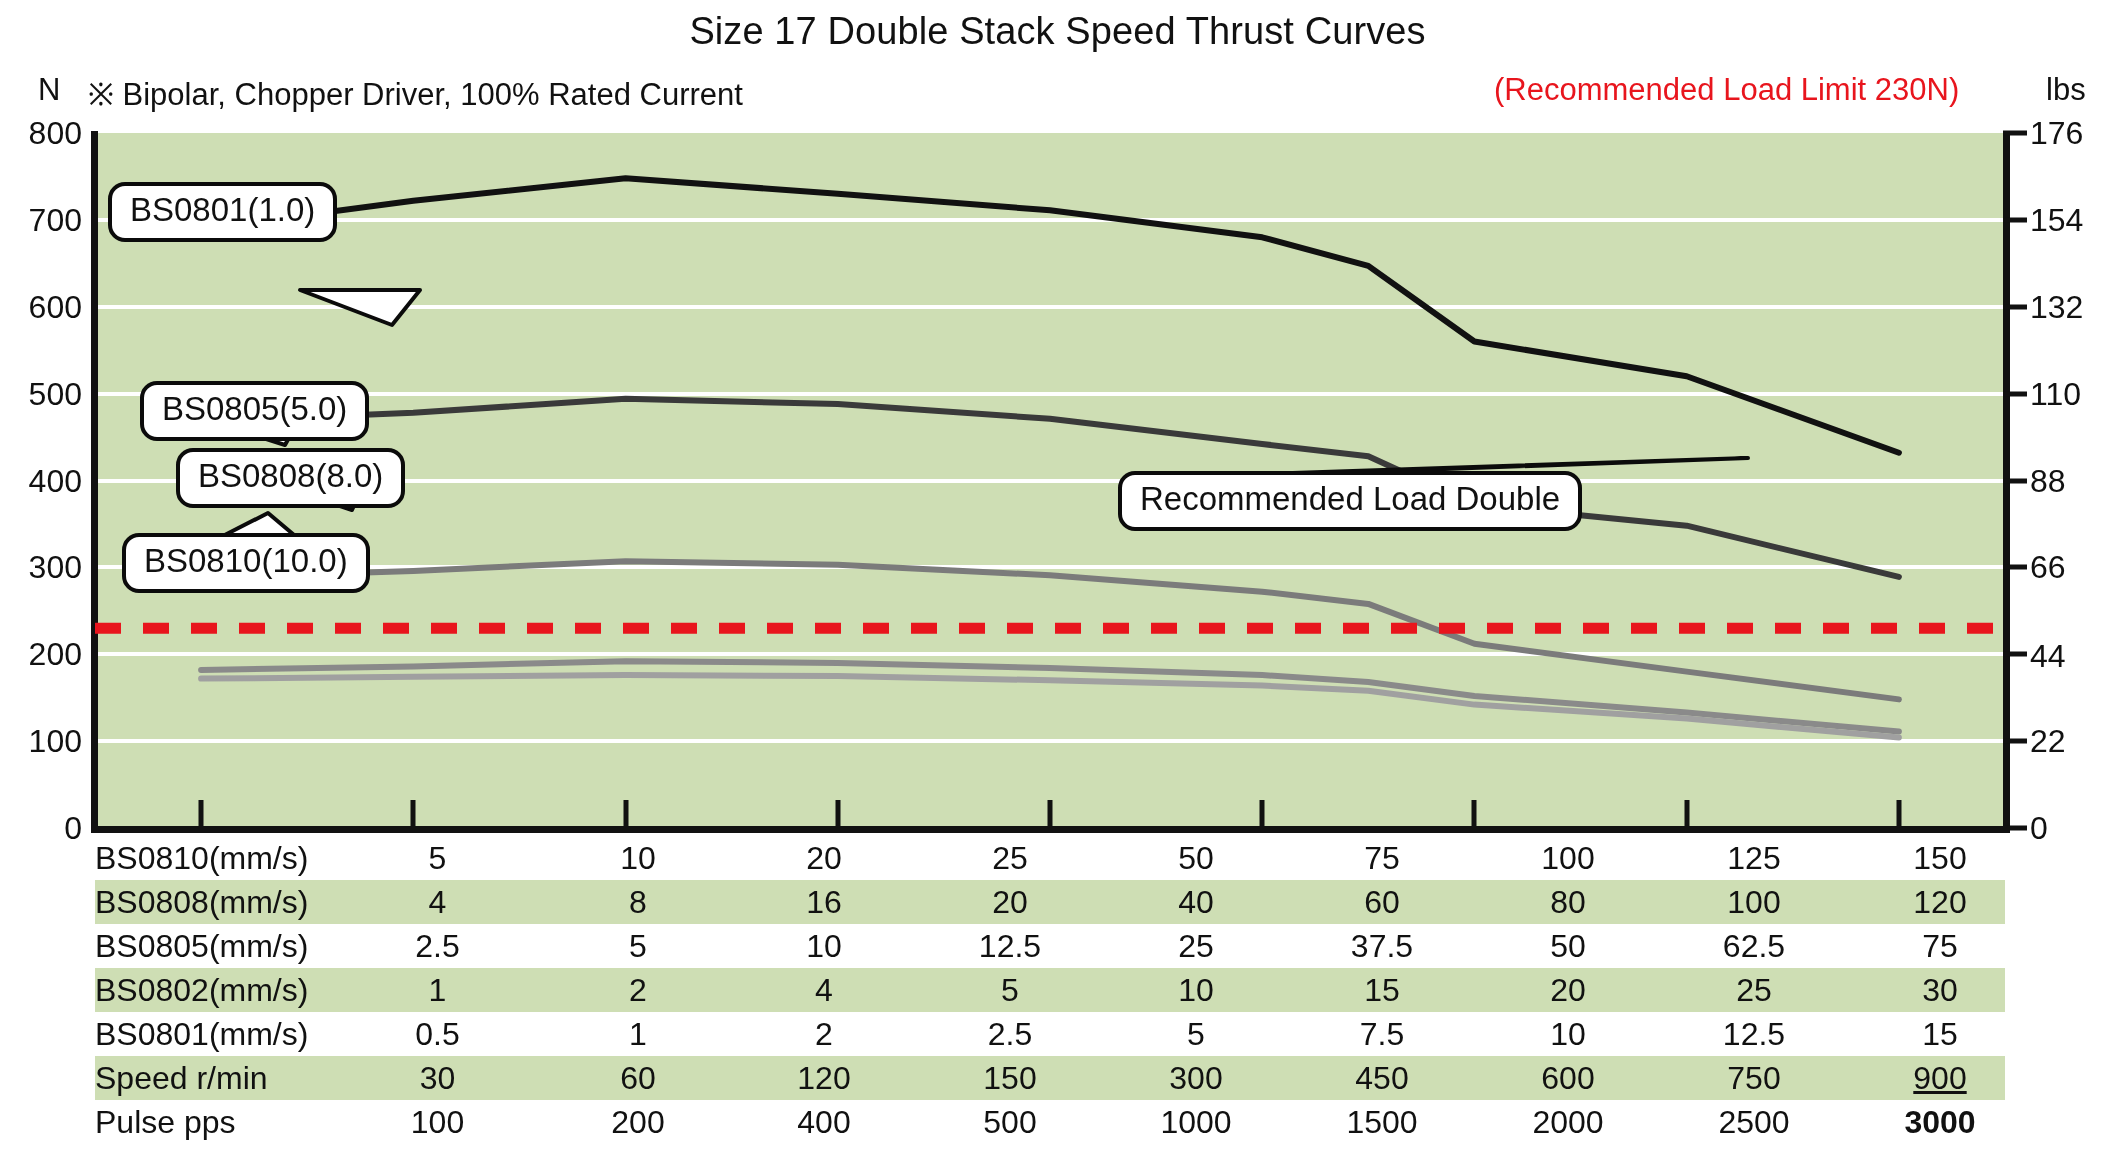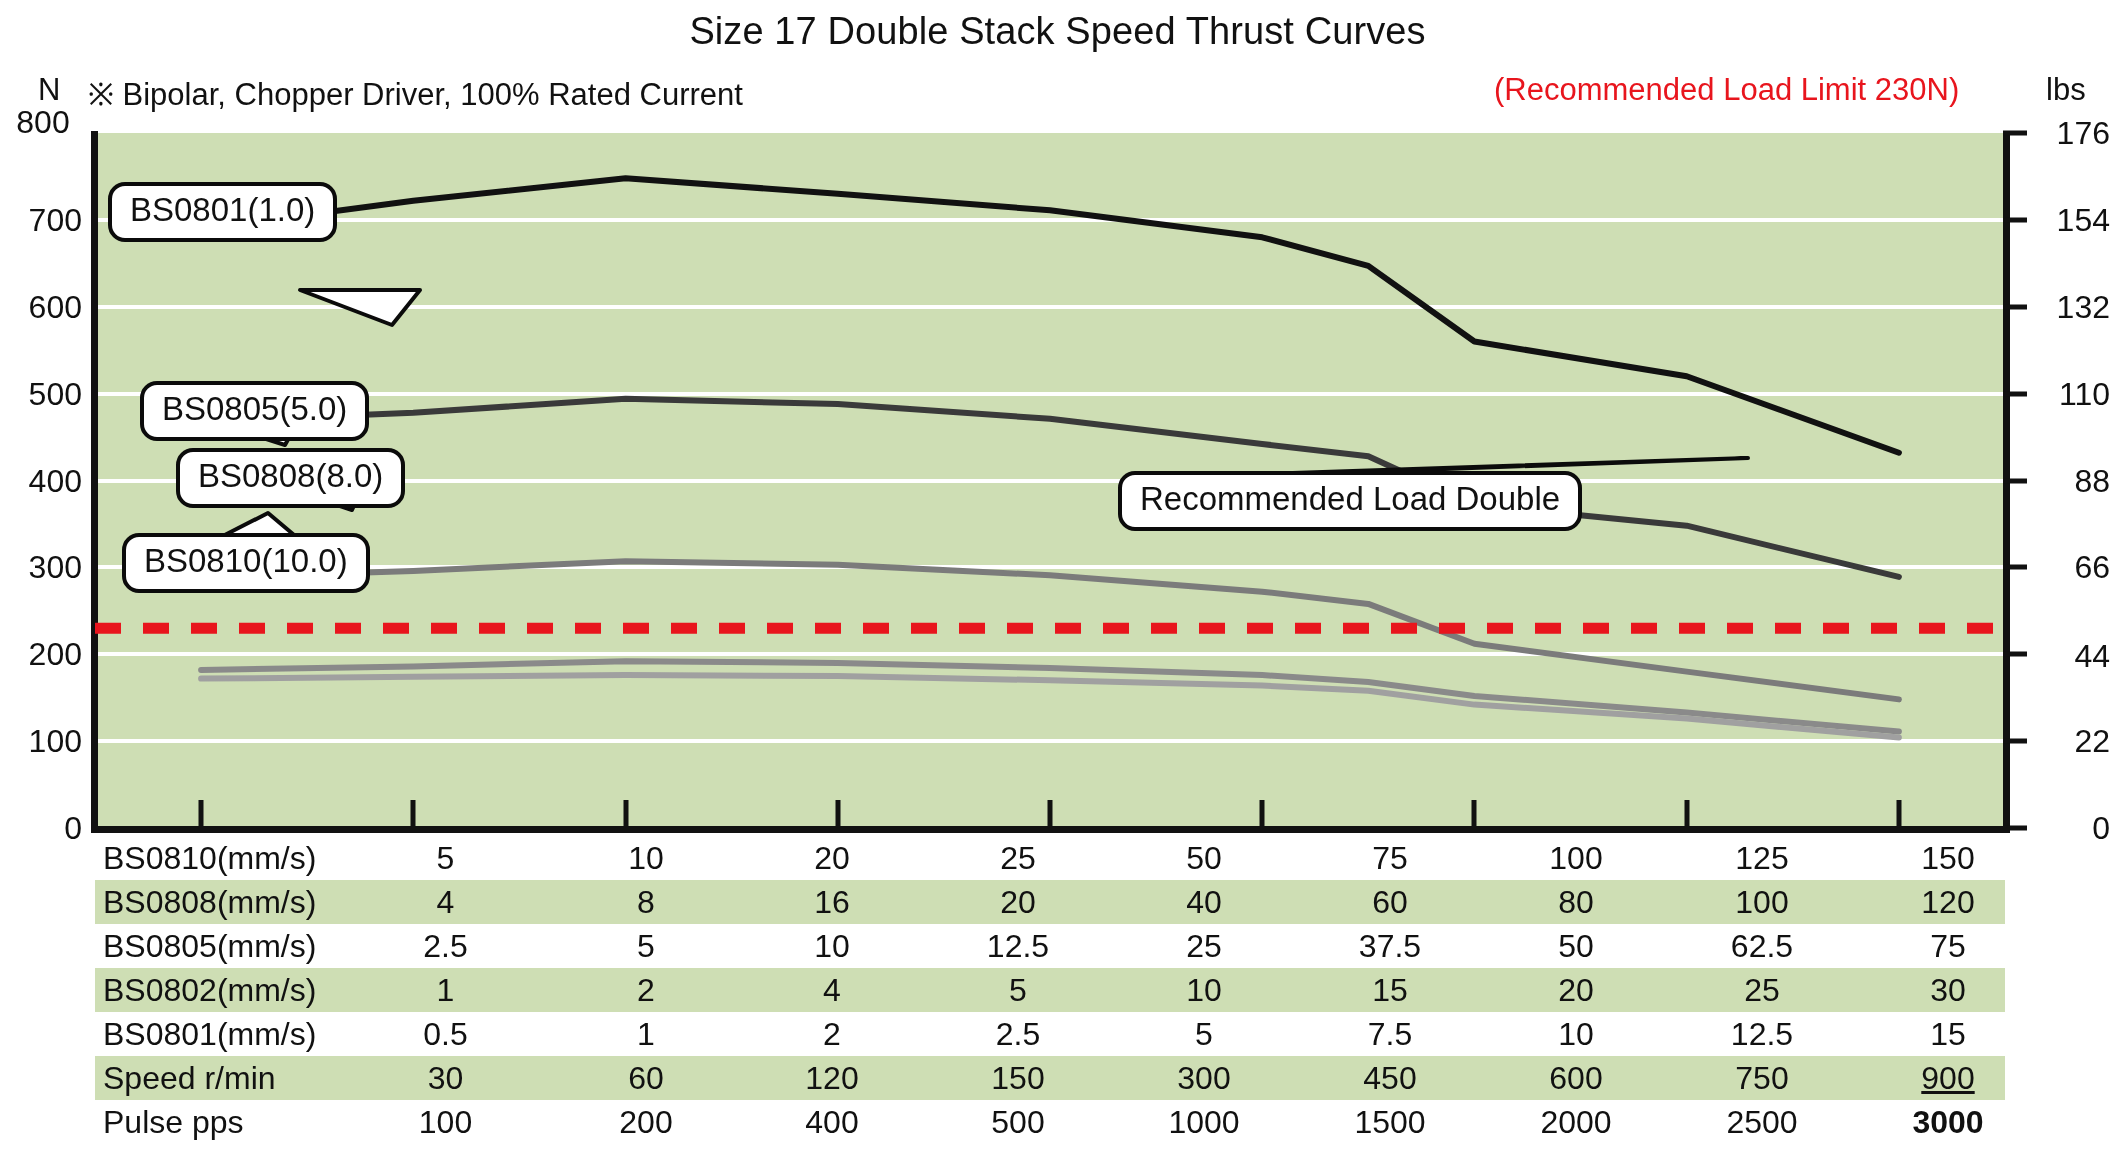--- a/index.html
+++ b/index.html
@@ -89,21 +89,21 @@
     position: absolute;
     font-size: 32px;
     color: #111111;
     text-align: right;
     width: 78px;
     transform: translateY(-50%);
   }
   .y-tick-label.left { left: 4px; }
   .y-tick-label.right {
     left: 2030px;
-    text-align: right;
+    text-align: left;
     width: 80px;
   }
   .y-tick-mark {
     position: absolute;
     left: 2003px;
     width: 24px; height: 5px;
     background: #111111;
     transform: translateY(-50%);
   }
   .x-tick-mark {
@@ -132,21 +132,20 @@
   #data-table {
     position: absolute;
     left: 0; top: 836px;
     width: 2115px;
   }
   .t-row {
     position: relative;
     height: 44px;
     display: flex;
     align-items: center;
-    padding-left: 8px;
   }
   .t-rowband {
     position: absolute;
     left: 95px;
     width: 1910px;
     top: 0; bottom: 0;
     background: #cedeb4;
   }
   .t-label {
     position: relative;
@@ -199,21 +198,21 @@
       <div class="gridline" style="top: 345.5px;"></div>
       <div class="gridline" style="top: 432.375px;"></div>
       <div class="gridline" style="top: 519.25px;"></div>
       <div class="gridline" style="top: 606.125px;"></div>
     </div>
   <div id="axis-left-line"></div>
   <div id="axis-right-line"></div>
   <div id="axis-bottom-line"></div>
 
   <div id="axis-labels-layer">
-      <div class="y-tick-label left" style="top: 122px; text-align: center;">800</div>
+      <div class="y-tick-label left" style="top: 133px;">800</div>
       <div class="y-tick-label left" style="top: 219.875px;">700</div>
       <div class="y-tick-label left" style="top: 306.75px;">600</div>
       <div class="y-tick-label left" style="top: 393.625px;">500</div>
       <div class="y-tick-label left" style="top: 480.5px;">400</div>
       <div class="y-tick-label left" style="top: 567.375px;">300</div>
       <div class="y-tick-label left" style="top: 654.25px;">200</div>
       <div class="y-tick-label left" style="top: 741.125px;">100</div>
       <div class="y-tick-label left" style="top: 828px;">0</div>
       <div class="y-tick-label right" style="top: 133px;">176</div>
       <div class="y-tick-mark" style="top: 133px;"></div>

